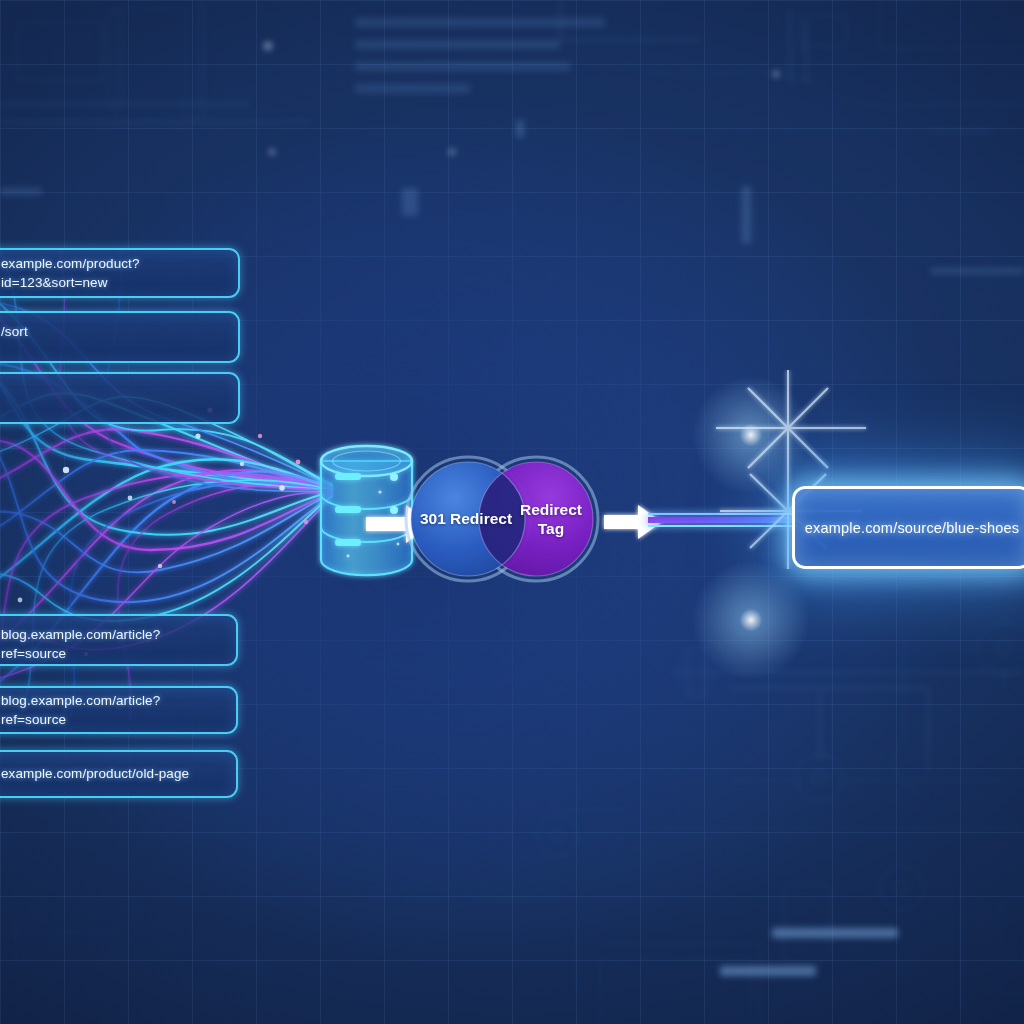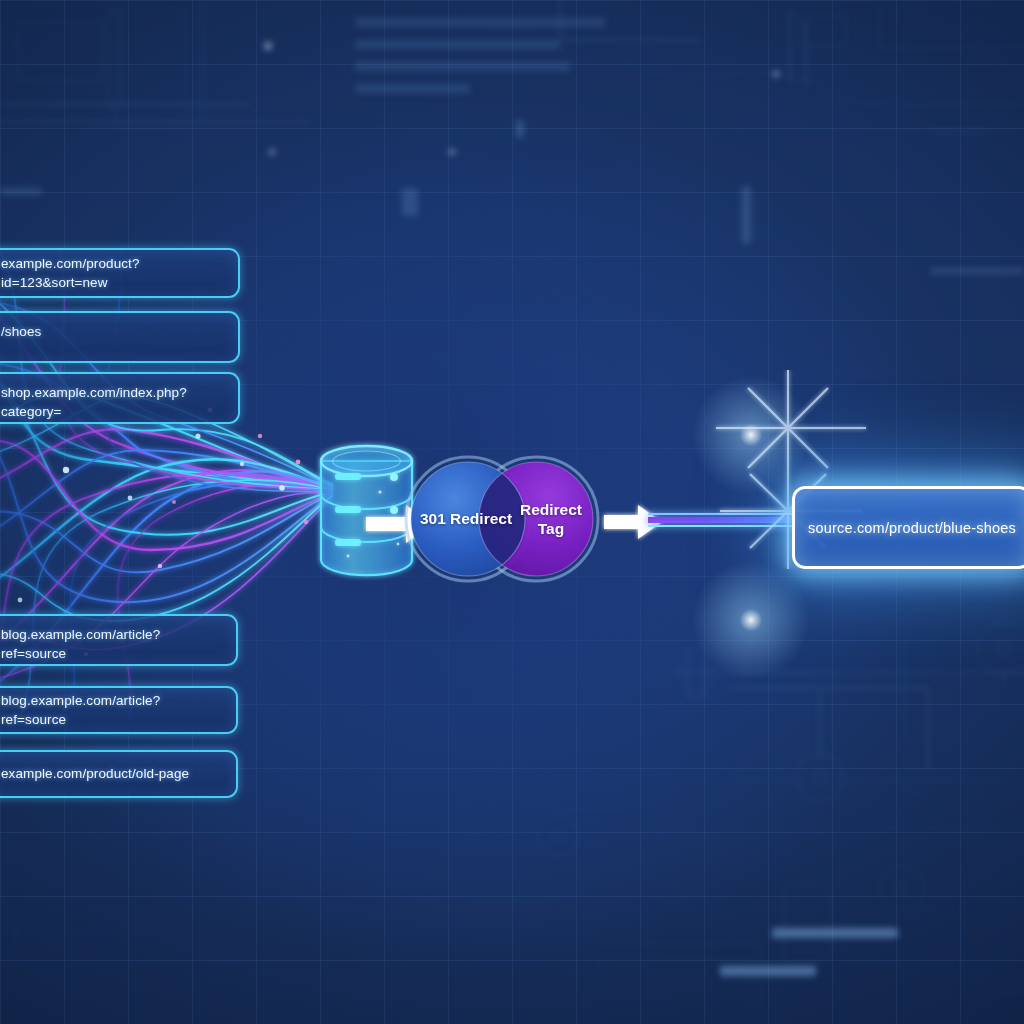--- a/index.html
+++ b/index.html
@@ -237,27 +237,26 @@
       </g>
     </svg>
   </div>
 
   <div class="url-box" id="src-1" style="left:-14px; top:248px; width:254px; height:50px;">
     <span>example.com/product?id=123&amp;sort=new</span>
   </div>
 
   <div class="url-box" id="src-2" style="left:-14px; top:311px; width:254px; height:52px; align-items:flex-start; padding-top:9px;">
     <div>
-      <span>/shoes</span>
+      <span>/sort</span>
     </div>
   </div>
 
   <div class="url-box" id="src-3" style="left:-14px; top:372px; width:254px; height:52px; align-items:flex-start; padding-top:9px;">
     <div>
-      <span>shop.example.com/index.php?category=</span>
     </div>
   </div>
 
   <div class="url-box" id="src-4" style="left:-14px; top:614px; width:252px; height:52px; align-items:flex-start; padding-top:9px;">
     <div>
       <span>blog.example.com/article?ref=source</span>
     </div>
   </div>
 
   <div class="url-box" id="src-5" style="left:-14px; top:686px; width:252px; height:48px;">
@@ -373,17 +372,17 @@
       <svg class="sb-spike" style="left:-58px; top:-58px; width:356px; height:199px;" viewBox="0 0 356 199">
         <g stroke="#dff1ff" stroke-width="2" opacity="0.75" filter="url(#awGlow)">
           <path d="M112,58 L112,0 M112,58 L112,118 M112,58 L40,58 M112,58 L190,58"></path>
           <path d="M112,58 L72,18 M112,58 L152,98 M112,58 L152,18 M112,58 L72,98"></path>
           <path d="M112,141 L112,199 M112,141 L112,86 M112,141 L44,141 M112,141 L186,141"></path>
           <path d="M112,141 L74,104 M112,141 L150,178 M112,141 L150,104 M112,141 L74,178"></path>
         </g>
       </svg>
     </div>
     <div class="dest-box">
-      <span>source.com/product/blue-shoes</span>
+      <span>example.com/source/blue-shoes</span>
     </div>
   </div>
 
 </div>
 
 </body></html>

